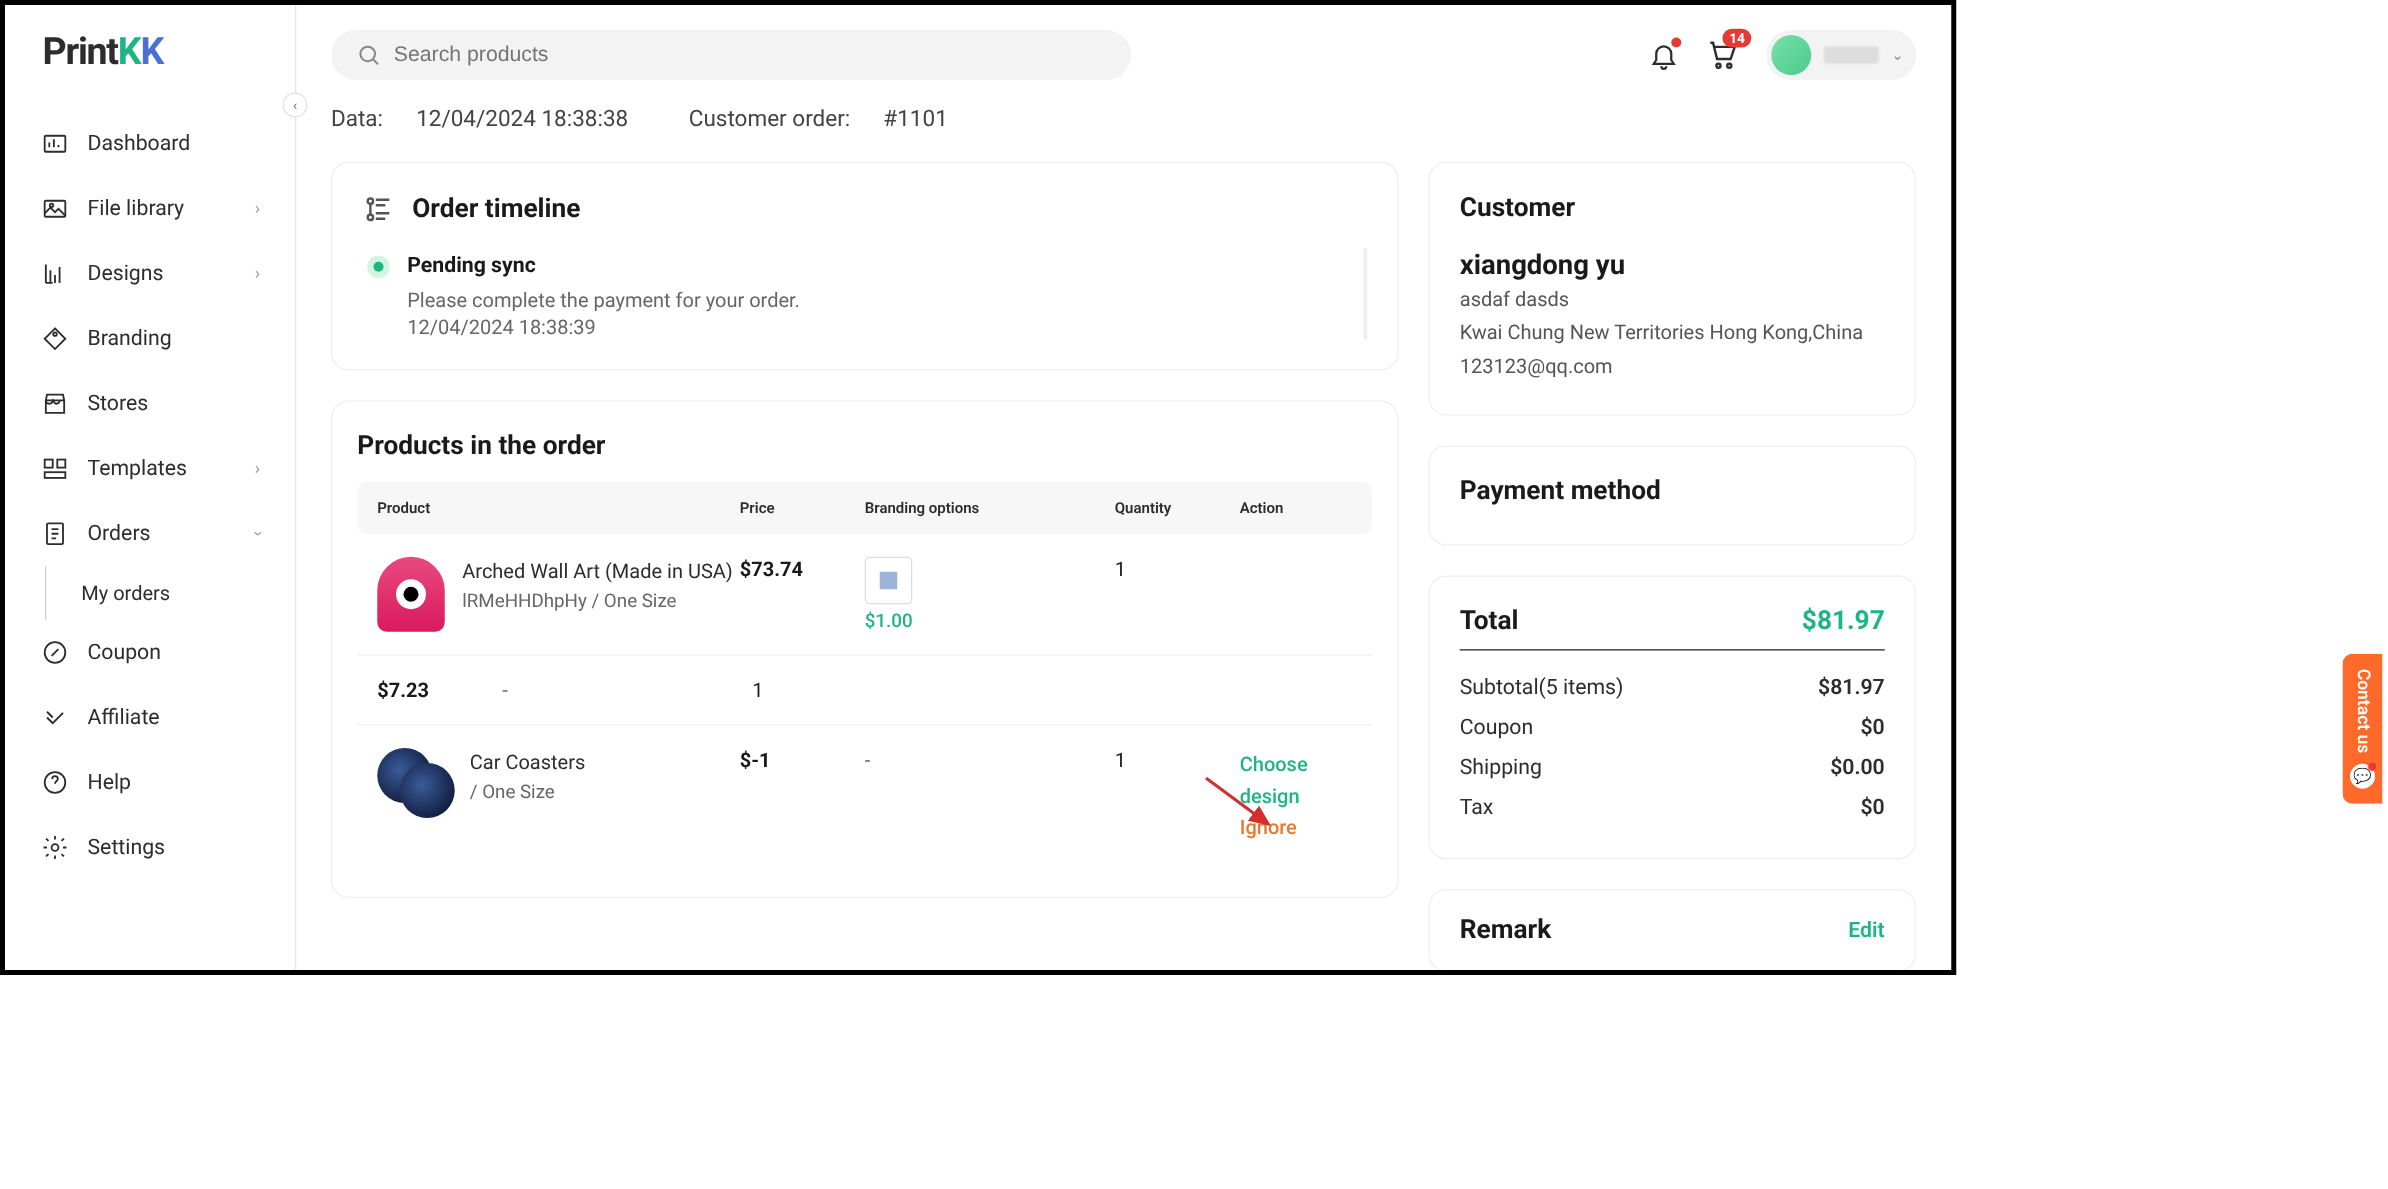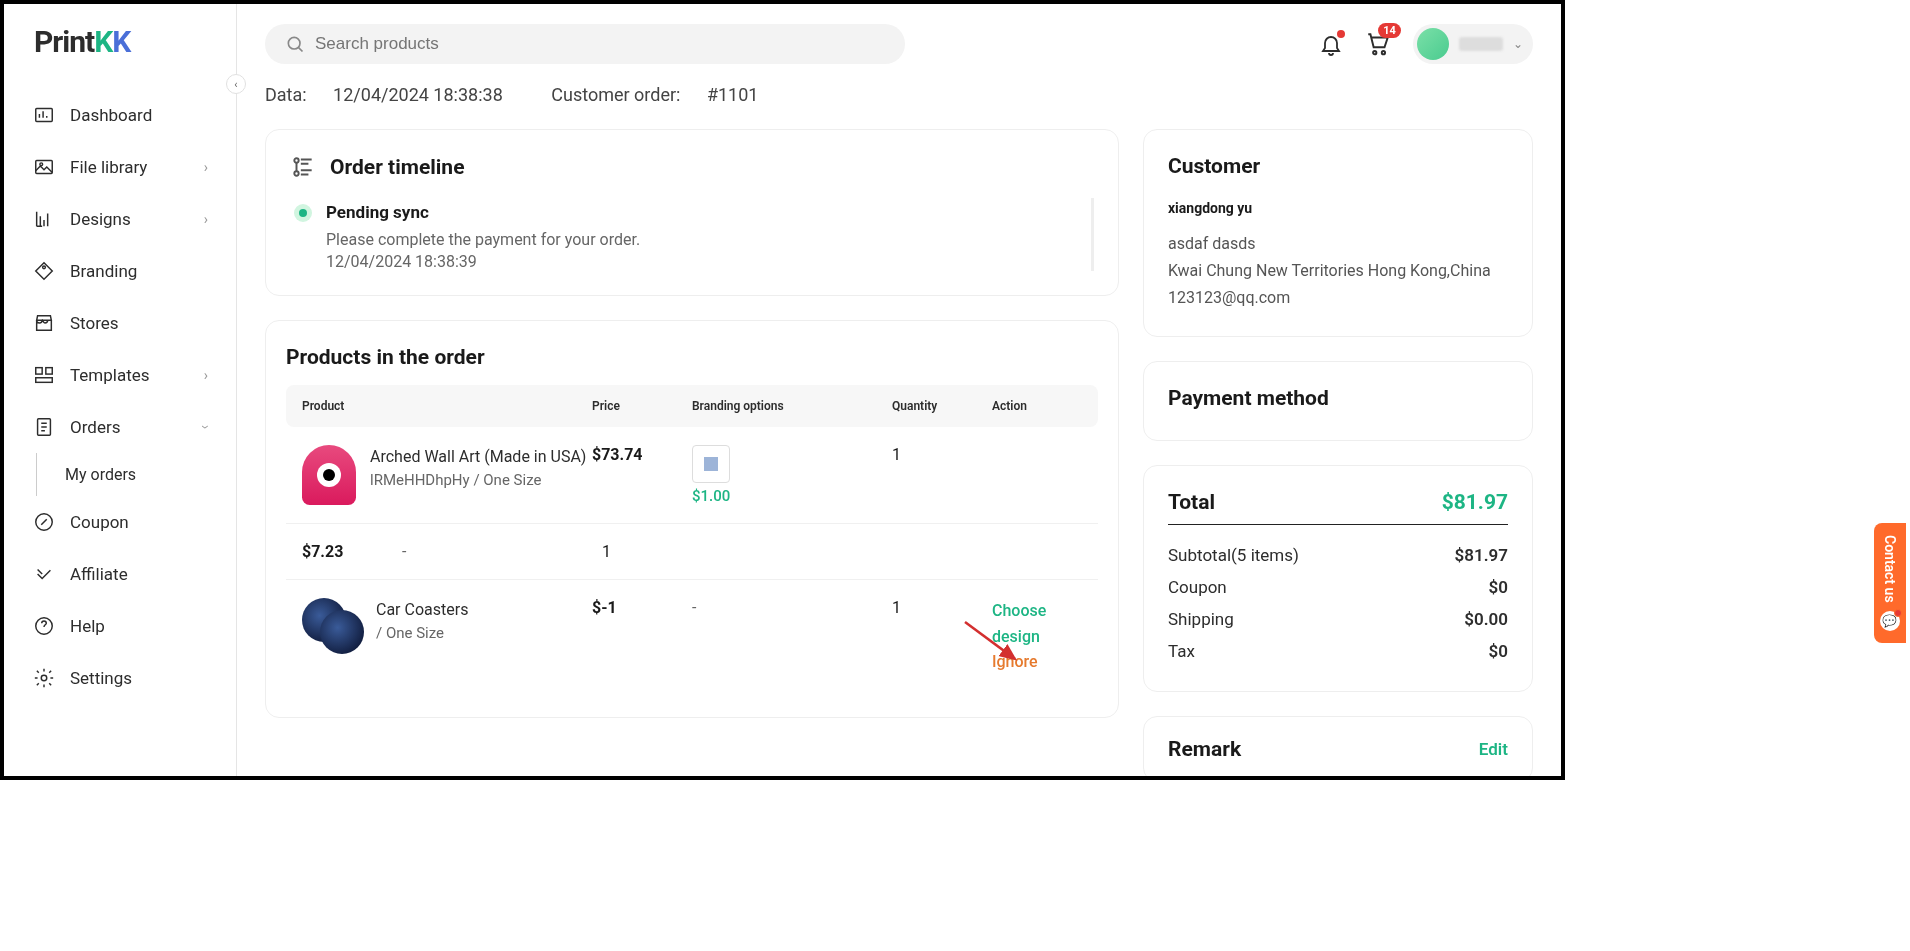--- a/index.html
+++ b/index.html
@@ -72,21 +72,21 @@
 .brand-cell { flex: 0 0 200px; color: #666; }
 .brand-box { width: 38px; height: 38px; background: #fff; border: 1px solid #ddd; border-radius: 4px; margin-bottom: 4px; display:flex; align-items:center; justify-content:center; }
 .brand-box::after { content:''; width:14px; height:14px; background:#9db4d8; }
 .brand-price { color: #1db584; font-size: 15px; font-weight: 500; }
 .qty-cell { flex: 0 0 100px; }
 .action-cell { flex: 1; }
 .action-link { display:block; font-size: 16px; cursor: pointer; line-height: 1.6; }
 .al-green { color: #1db584; font-weight: 500; }
 .al-orange { color: #e67a2e; font-weight: 500; }
 
-.cust-name { font-weight: 700; font-size: 14px; margin-bottom: 14px; }
+.cust-name { font-weight: 700; font-size: 22px; }
 .cust-line { color: #555; font-size: 16px; line-height: 1.7; }
 
 .total-row { display: flex; justify-content: space-between; align-items: baseline; }
 .total-label { font-size: 21px; font-weight: 700; }
 .total-val { font-size: 21px; font-weight: 700; color: #1db584; }
 .total-hr { border: none; border-top: 1px solid #222; margin: 10px 0 14px; }
 .sum-row { display: flex; justify-content: space-between; font-size: 17px; padding: 6px 0; color: #2d2d2d; }
 .sum-val { font-weight: 600; }
 
 .remark-head { display: flex; justify-content: space-between; align-items: center; gap: 21px; }

